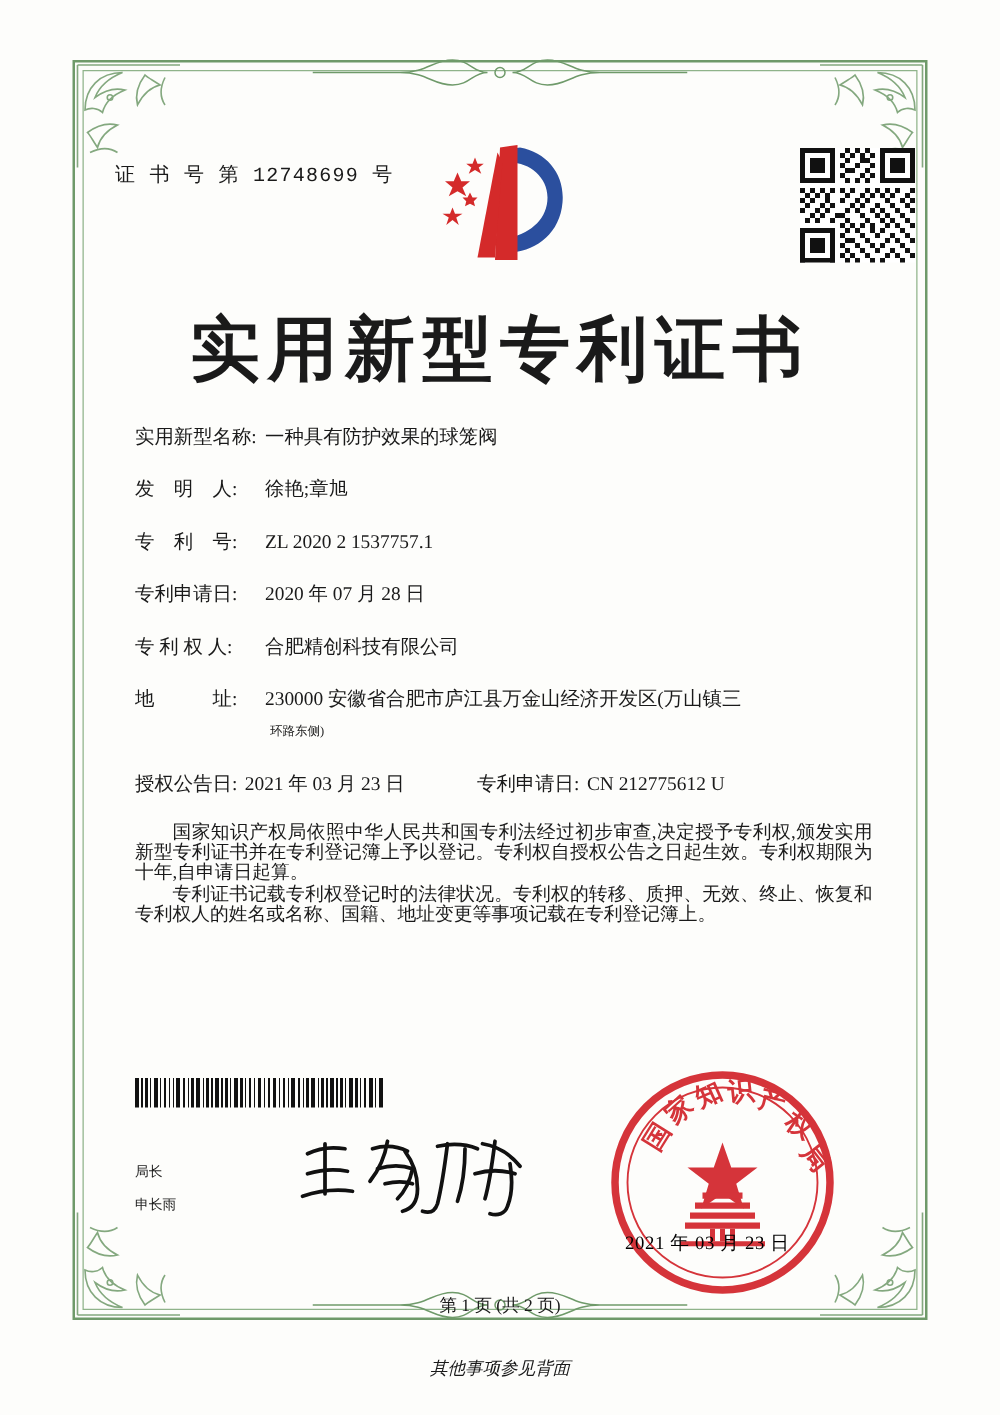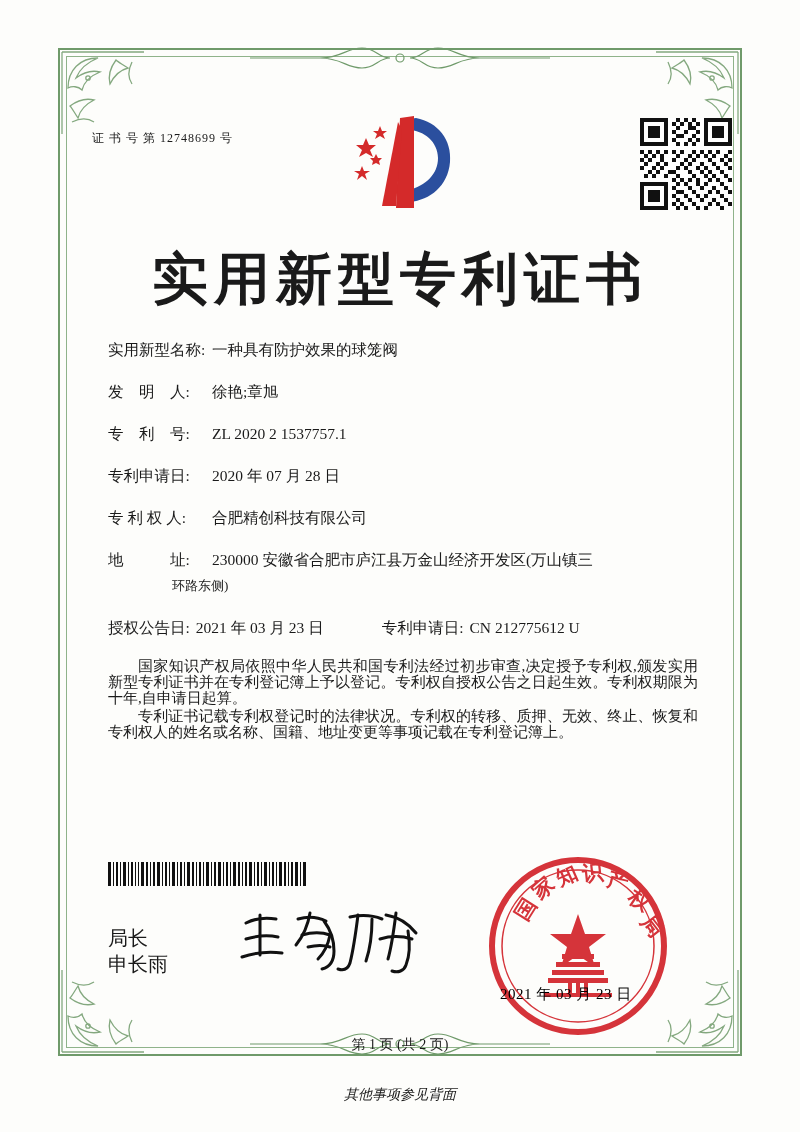--- a/index.html
+++ b/index.html
@@ -64,23 +64,23 @@
     left: 250px; top: 1032px;
     width: 300px; height: 26px;
     pointer-events: none;
     transform: scaleY(-1);
   }
 
   
   .cert-no {
     position: absolute;
     left: 92px; top: 130px;
-    font-size: 12px;
+    font-size: 16px;
     letter-spacing: 1px;
-    font-family: Liberation Serif, serif;
+    font-family: Liberation Mono, monospace;
   }
 
   .logo {
     position: absolute;
     left: 352px; top: 112px;
     width: 112px; height: 104px;
   }
 
   .qr {
     position: absolute;
@@ -115,24 +115,24 @@
   }
   .row .label {
     width: 104px;
     flex: 0 0 104px;
     white-space: nowrap;
   }
   .row .value {
     flex: 1 1 auto;
   }
   .sub-line {
-    margin-left: 64px;
+    margin-left: 108px;
     margin-top: 6px;
     margin-bottom: 22px;
-    font-size: 13px;
+    font-size: 10px;
   }
   .inline-pair {
     display: flex;
     width: 100%;
   }
   .inline-pair .seg-label { white-space: nowrap; }
   .inline-pair .seg-val { margin-left: 6px; }
   .inline-pair .seg2 { margin-left: 58px; display:flex; }
 
   
@@ -154,21 +154,21 @@
     position: absolute;
     left: 108px; top: 862px;
     width: 200px; height: 24px;
   }
   .barcode svg { display: block; }
 
   
   .sig-label {
     position: absolute;
     left: 108px; top: 925px;
-    font-size: 20px;
+    font-size: 11px;
     line-height: 26px;
     font-family: Liberation Serif, serif;
   }
   .sig-hand {
     position: absolute;
     left: 238px; top: 905px;
     width: 190px; height: 72px;
   }
 
   

